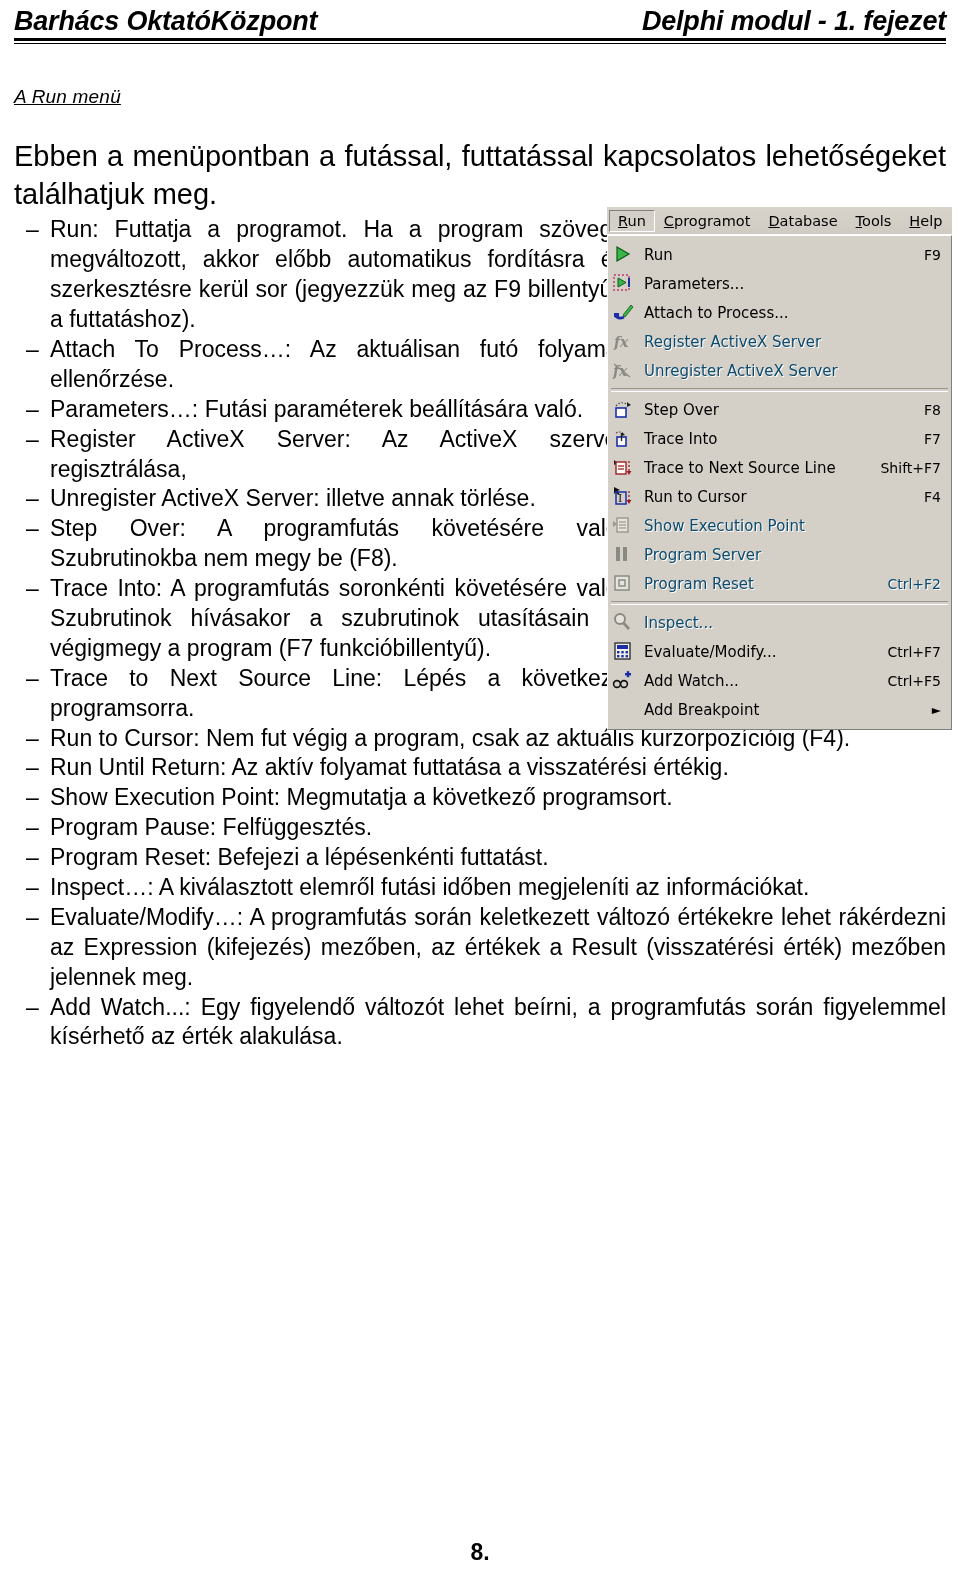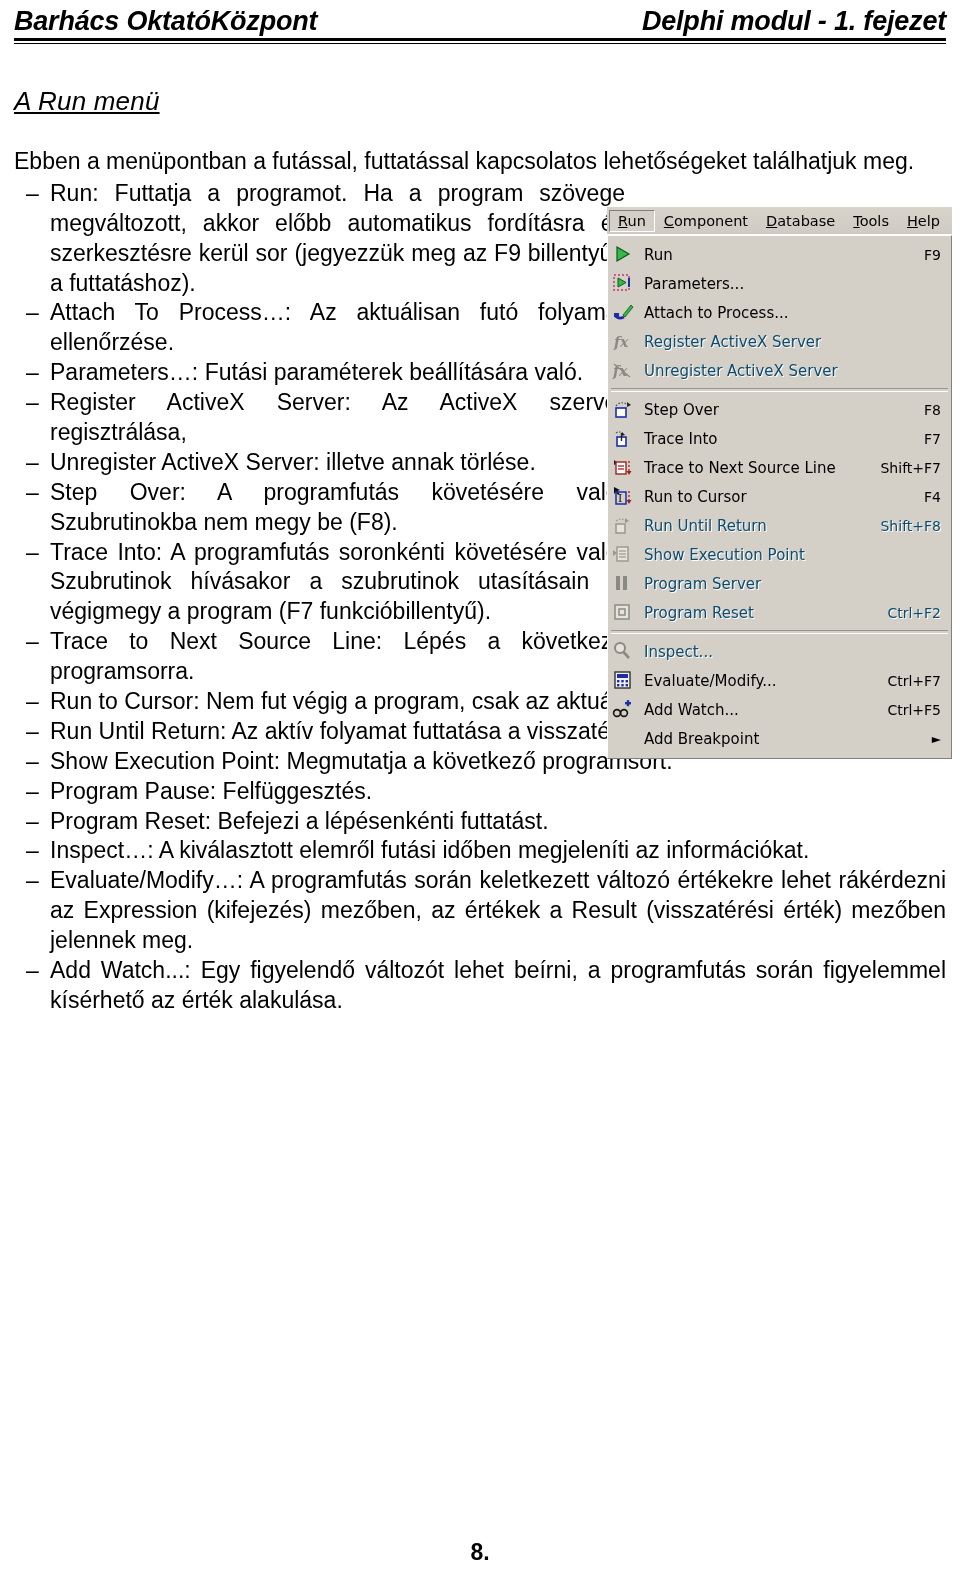--- a/index.html
+++ b/index.html
@@ -46,31 +46,31 @@
 
   
   .content {
     position: absolute;
     top: 86px;
     left: 14px;
     width: 932px;
   }
 
   h1.section-title {
-    font-size: 26px;
+    font-size: 19px;
     font-style: italic;
     font-weight: normal;
     text-decoration: underline;
     margin: 0 0 30px 0;
     padding: 0;
     letter-spacing: 0.2px;
   }
 
   p.intro {
-    font-size: 23px;
+    font-size: 29px;
     line-height: 1.30;
     margin: 16px 0 2px 0;
     text-align: justify;
     text-justify: inter-word;
   }
 
   ul.bullets {
     list-style: none;
     margin: 0;
     padding: 0;
@@ -201,21 +201,21 @@
     <span>Barhács OktatóKözpont</span>
     <span>Delphi modul - 1. fejezet</span>
   </div>
   <div class="hdr-rule"></div>
 </div>
 
 <div class="menu-shot">
 
   <div class="menu-bar">
     <div class="mb-item selected"><span class="mnemonic">R</span><span>un</span></div>
-    <div class="mb-item"><span class="mnemonic">C</span><span>omponent</span></div>
+    <div class="mb-item"><span class="mnemonic">C</span><span>programot</span></div>
     <div class="mb-item"><span class="mnemonic">D</span><span>atabase</span></div>
     <div class="mb-item"><span class="mnemonic">T</span><span>ools</span></div>
     <div class="mb-item"><span class="mnemonic">H</span><span>elp</span></div>
   </div>
 
   <div class="menu-panel">
 
     <div class="mi">
       <span class="ico">
         <svg width="22" height="20" viewBox="0 0 22 20">
@@ -320,31 +320,20 @@
           <rect x="4" y="6" width="10" height="12" fill="none" stroke="#1b2ea8" stroke-width="1.5"></rect>
           <text x="6" y="16" font-family="DejaVu Serif, serif" font-size="11" fill="#111">I</text>
           <line x1="17" y1="5" x2="17" y2="15" stroke="#a02020" stroke-width="1.3" stroke-dasharray="2,2"></line>
           <polygon points="14.5,14 19.5,14 17,18" fill="#a02020"></polygon>
         </svg>
       </span>
       <span class="lbl">Run to Cursor</span>
       <span class="sc">F4</span>
     </div>
 
-    <div class="mi disabled">
-      <span class="ico">
-        <svg width="22" height="20" viewBox="0 0 22 20">
-          <path d="M4 6 q5 -4 10 0" stroke="#9a968e" stroke-width="1.2" fill="none" stroke-dasharray="1.6,1.6"></path>
-          <polygon points="13,3 17,6 13,8" fill="#9a968e"></polygon>
-          <rect x="4" y="9" width="9" height="9" fill="#e6e3dc" stroke="#9a968e" stroke-width="1.5"></rect>
-        </svg>
-      </span>
-      <span class="lbl">Run Until Return</span>
-      <span class="sc">Shift+F8</span>
-    </div>
 
     <div class="mi disabled">
       <span class="ico">
         <svg width="22" height="20" viewBox="0 0 22 20">
           <polygon points="1,6 5,9 1,12" fill="#9a968e"></polygon>
           <rect x="5" y="3" width="11" height="14" fill="#e6e3dc" stroke="#9a968e" stroke-width="1.4"></rect>
           <line x1="7" y1="7" x2="14" y2="7" stroke="#9a968e" stroke-width="1.2"></line>
           <line x1="7" y1="10" x2="14" y2="10" stroke="#9a968e" stroke-width="1.2"></line>
           <line x1="7" y1="13" x2="14" y2="13" stroke="#9a968e" stroke-width="1.2"></line>
         </svg>

